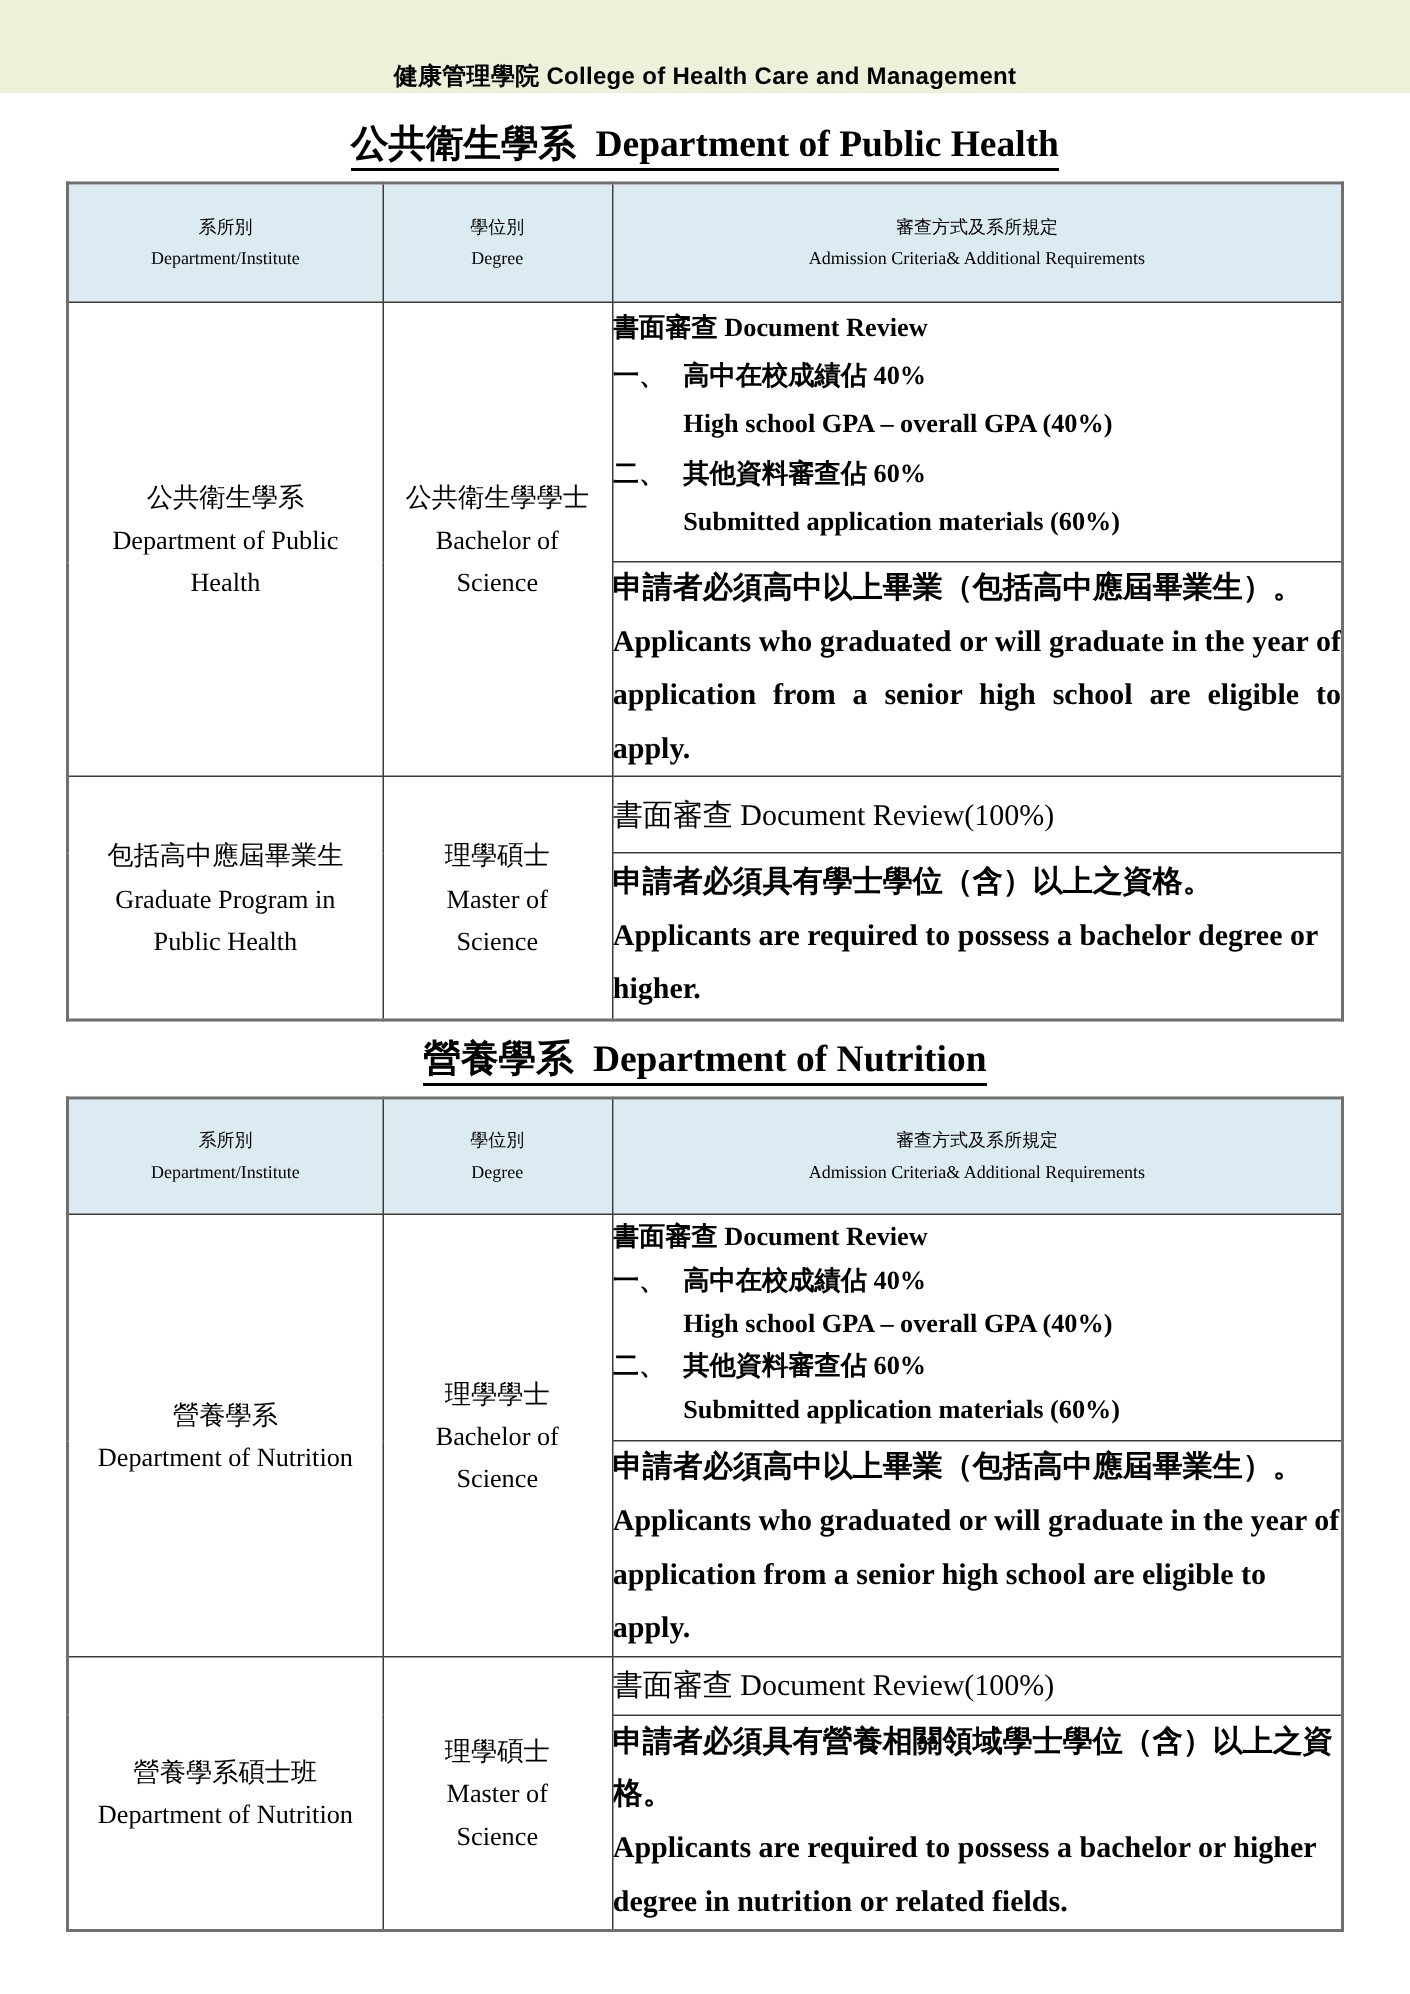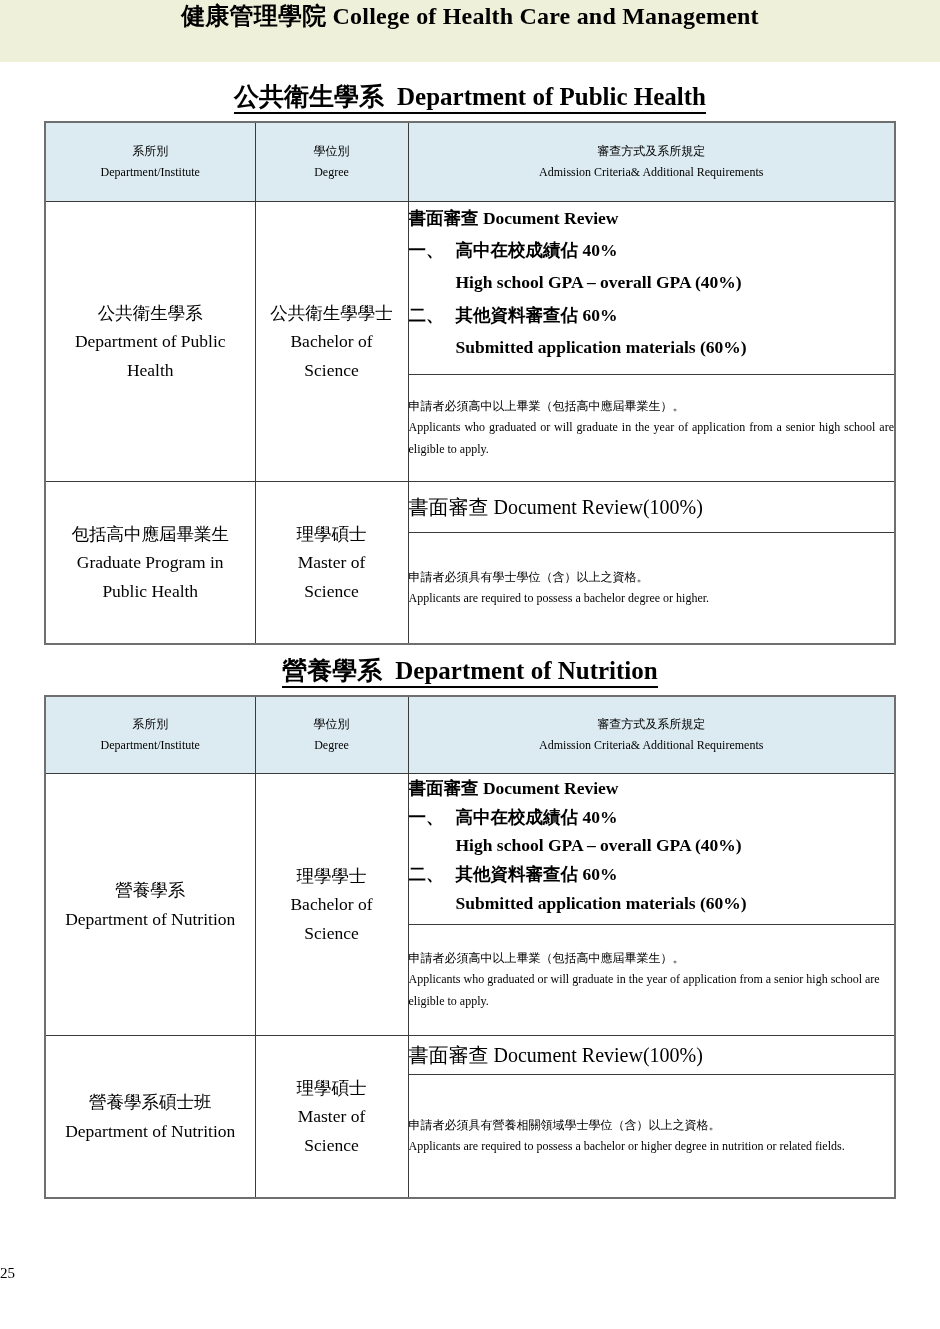--- a/index.html
+++ b/index.html
@@ -10,25 +10,25 @@
     background: #ffffff;
     color: #000;
     font-family: "Liberation Serif", "DejaVu Serif", serif;
     overflow: hidden;
   }
   .banner {
     width: 100%;
     height: 62px;
     background: #EFF0D9;
     display: flex;
-    align-items: flex-start;
+    align-items: flex-end;
     justify-content: center;
-    font-family: Liberation Serif, serif;
-    font-weight: bold;
-    font-size: 24px;
+    font-family: Liberation Sans, sans-serif;
+    font-weight: bold;
+    font-size: 16px;
     letter-spacing: 0.2px;
   }
   .section-heading {
     text-align: center;
     font-size: 25px;
     font-weight: bold;
     margin: 21px 0 11px 0;
     line-height: 27px;
   }
   .section-heading .underlined {
@@ -92,23 +92,24 @@
     text-align: left;
     font-size: 20px;
     padding: 4px 12px 4px 13px;
   }
   .s0 td.review-cell { height: 50px; }
   .s1 td.review-cell { height: 38px; }
 
   td.req-cell {
     vertical-align: middle;
     text-align: left;
-    font-size: 12px;
+    font-size: 20px;
     line-height: 1.78;
     padding: 8px 12px 8px 13px;
+    font-weight: bold;
   }
   .s0 td.req-cell.bach { height: 106px; }
   .s0 td.req-cell.mast { height: 110px; }
   .s1 td.req-cell.bach { height: 110px; }
   .s1 td.req-cell.mast { height: 122px; }
   .req-en-justify { text-align: justify; text-align-last: left; }
 
   .page-number {
     text-align: left;
     margin-top: 66px;

